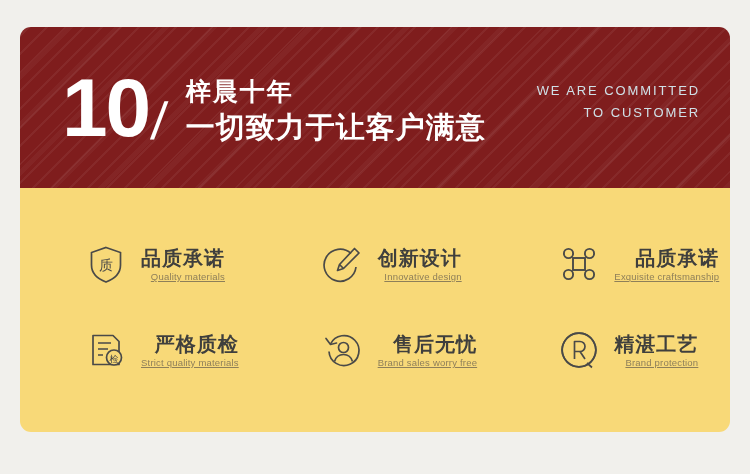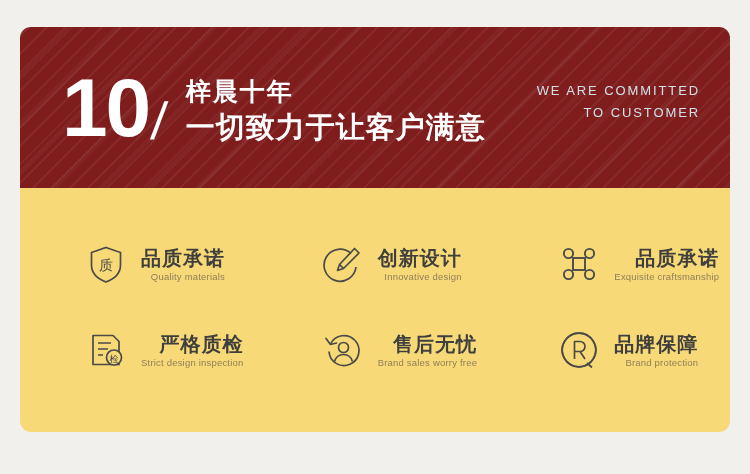--- a/index.html
+++ b/index.html
@@ -187,20 +187,21 @@
     letter-spacing: 1px;
     line-height: 1.25;
     font-family: "DejaVu Sans", "Liberation Sans", sans-serif;
   }
   .feat-en {
     font-size: 9.5px;
     color: #8E7F59;
     margin-top: 0;
     letter-spacing: 0.2px;
     font-family: "Liberation Sans", "DejaVu Sans", sans-serif;
+    text-decoration: underline;
   }
   .icon-glyph-cn {
     font-family: "DejaVu Sans", "Liberation Sans", sans-serif;
   }
 </style>
 </head>
 <body>
 
 <div class="banner">
 
@@ -280,21 +281,21 @@
         <div class="feat-icon">
           <svg width="40" height="40" viewBox="0 0 40 40" fill="none" stroke="#4A4A48" stroke-width="1.7">
             <path d="M7 5.5 H27 L33 11.5 V34.5 H7 Z" stroke-linejoin="round"></path>
             <path d="M12 13 H25 M12 19 H22 M12 25 H17"></path>
             <circle cx="28" cy="27.5" r="7.5" fill="#F8D978"></circle>
             <text x="28" y="31.5" font-size="9" fill="#4A4A48" stroke="none" text-anchor="middle" class="icon-glyph-cn">检</text>
           </svg>
         </div>
         <div class="feat-text">
           <div class="feat-cn">严格质检</div>
-          <div class="feat-en">Strict design inspection</div>
+          <div class="feat-en">Strict quality materials</div>
         </div>
       </div>
 
       <div class="feature">
         <div class="feat-icon">
           <svg width="40" height="40" viewBox="0 0 40 40" fill="none" stroke="#4A4A48" stroke-width="1.7">
             <path d="M7.5 14 A15 15 0 1 1 6 21.5"></path>
             <path d="M3 8.5 L7.5 14.5 L13.5 13" stroke-linejoin="round" stroke-linecap="round"></path>
             <circle cx="20.5" cy="17.5" r="5"></circle>
             <path d="M11.5 31.5 C13 26.5 17 24.5 20.5 24.5 C24 24.5 28 26.5 29.5 31.5"></path>
@@ -308,21 +309,21 @@
 
       <div class="feature">
         <div class="feat-icon">
           <svg width="40" height="40" viewBox="0 0 40 40" fill="none" stroke="#4A4A48" stroke-width="1.7">
             <path d="M20 3.2 A16.8 16.8 0 1 1 19.9 3.2 M28 33 L33 37.5"></path>
             <circle cx="20" cy="20" r="16.8"></circle>
             <path d="M15.5 29 V11.5 H21 A5 5 0 0 1 21 21.5 H15.5 M21 21.5 L26 29" stroke-linejoin="round"></path>
           </svg>
         </div>
         <div class="feat-text">
-          <div class="feat-cn">品牌保障</div>
+          <div class="feat-cn">精湛工艺</div>
           <div class="feat-en">Brand protection</div>
         </div>
       </div>
 
     </div>
 
   </div>
 </div>
 
 </body></html>

